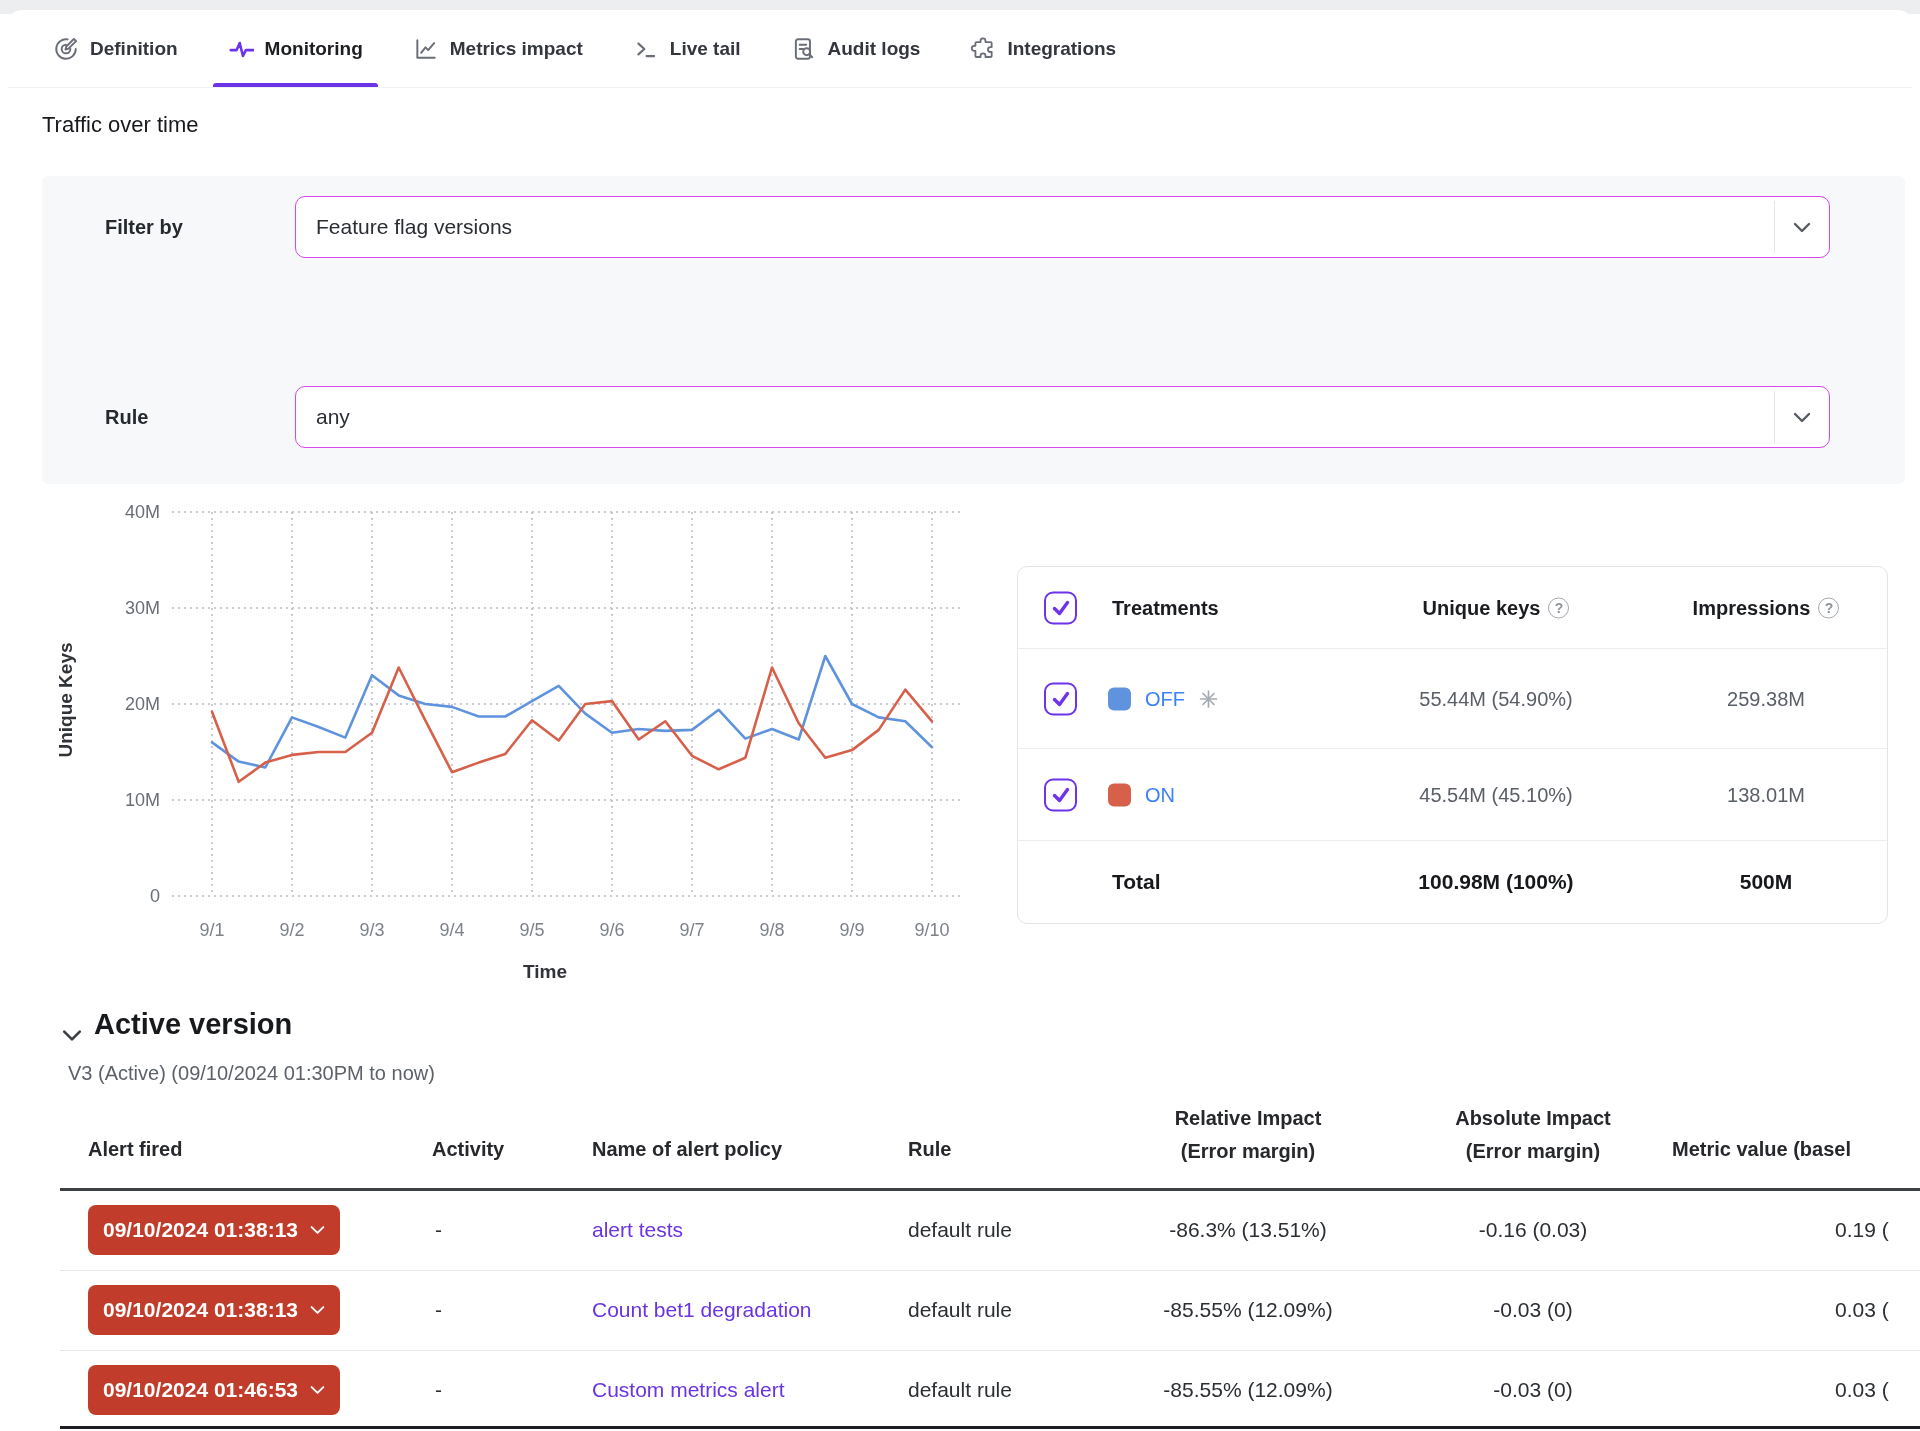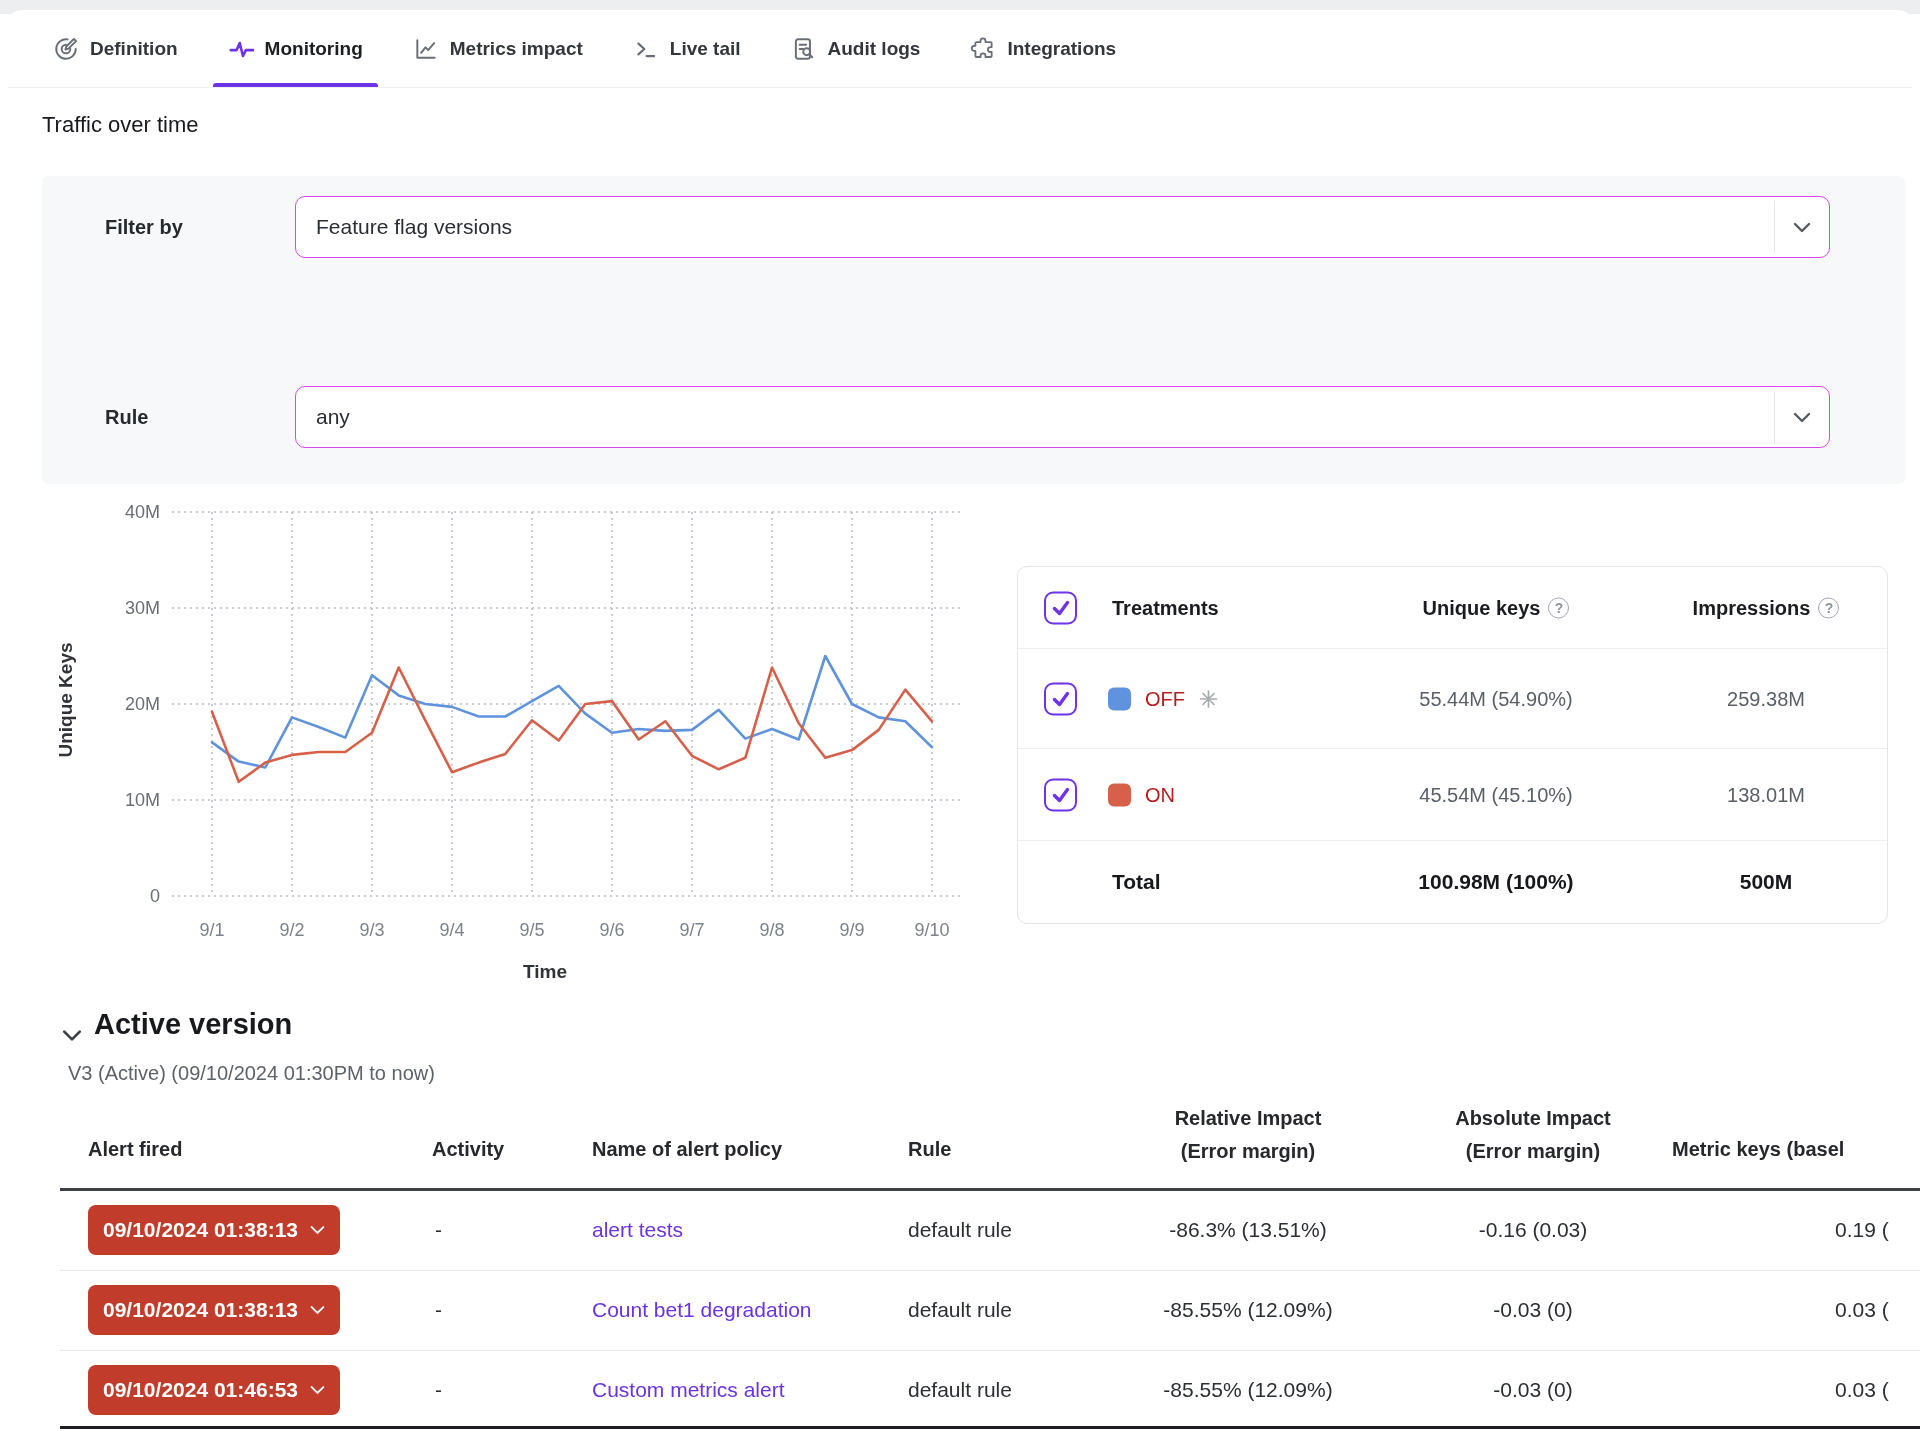--- a/index.html
+++ b/index.html
@@ -57,21 +57,21 @@
   .t-head .t-name { font-weight:700; color:#1a1c20; }
   .t-colu { position:absolute; left:328px; width:300px; top:50%; transform:translateY(-50%);
     display:flex; align-items:center; justify-content:center; gap:8px; font-size:20px; color:#5a5f67; }
   .t-coli { position:absolute; left:598px; width:300px; top:50%; transform:translateY(-50%);
     display:flex; align-items:center; justify-content:center; gap:8px; font-size:20px; color:#5a5f67; }
   .t-head .t-colu, .t-head .t-coli { font-weight:700; color:#1a1c20; }
   .t-total .t-name, .t-total .t-colu, .t-total .t-coli { font-weight:700; color:#16181b; font-size:21px; }
   .swatch-wrap { position:absolute; left:90px; top:50%; transform:translateY(-50%); display:flex;
     align-items:center; gap:14px; }
   .swatch { width:23px; height:23px; border-radius:6px; }
-  .treat-label { font-size:20px; color:#b91c1c; }
+  .treat-label { font-size:20px; color:#3b82f6; }
   .qmark { width:21px; height:21px; border:1.7px solid #a3a8af; border-radius:50%; color:#8d939b;
     font-size:14px; font-weight:700; display:inline-flex; align-items:center; justify-content:center;
     flex:none; }
 
   
   .av-chev { position:absolute; left:62px; top:1028px; color:#3c4043; }
   .av-title { position:absolute; left:94px; top:1008px; font-size:29px; font-weight:700; color:#17191d; }
   .av-sub { position:absolute; left:68px; top:1062px; font-size:20px; color:#5d6269; }
 
   
@@ -328,21 +328,21 @@
 <div class="th" style="left:592px; top:1138px">Name of alert policy</div>
 <div class="th" style="left:908px; top:1138px">Rule</div>
 <div class="th th2" style="left:1098px; top:1102px; width:300px">
   <div>Relative Impact</div>
     <div>(Error margin)</div>
 </div>
 <div class="th th2" style="left:1383px; top:1102px; width:300px">
   <div>Absolute Impact</div>
     <div>(Error margin)</div>
 </div>
-<div class="th" style="left:1672px; top:1138px">Metric keys (basel</div>
+<div class="th" style="left:1672px; top:1138px">Metric value (basel</div>
 <div class="hdr-line"></div>
 
 <div class="a-row" style="top:1190px">
   <span class="badge">
     <span>09/10/2024 01:38:13</span>
     <svg viewBox="0 0 18 11" width="15" height="10">
         <use href="#i-chev-down"></use>
       </svg>
   </span>
   <span class="a-cell" style="left:435px">-</span>

